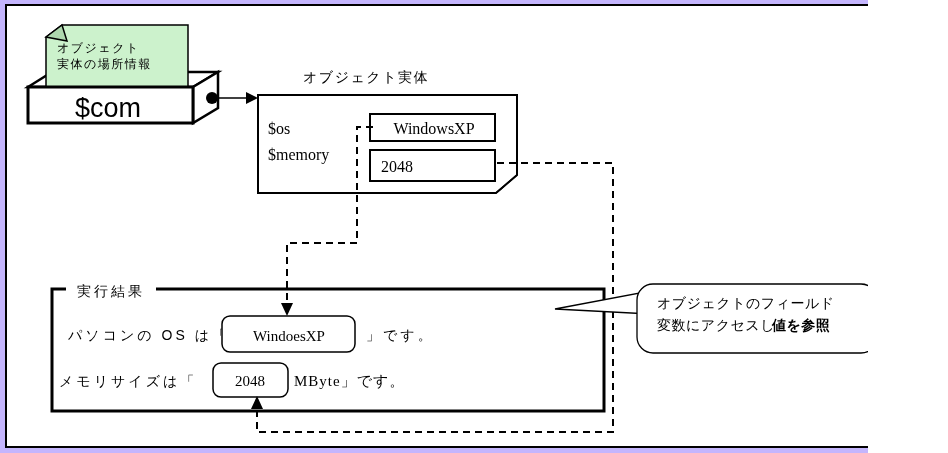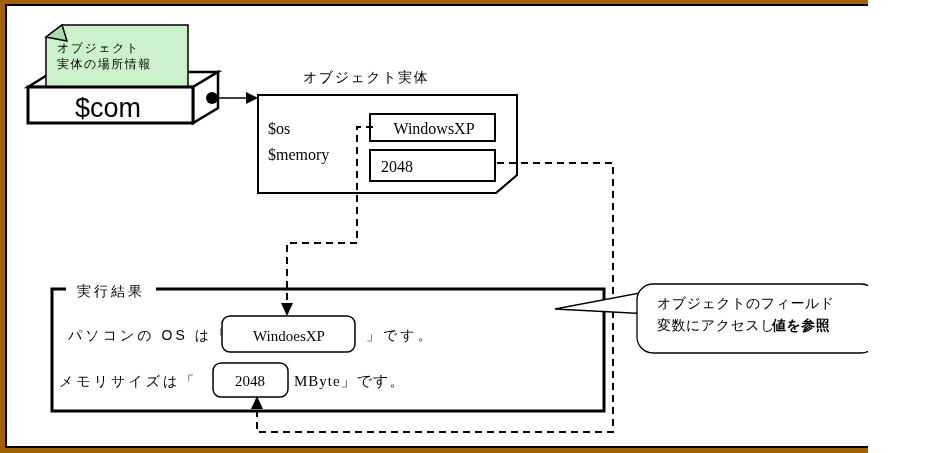--- a/index.html
+++ b/index.html
@@ -1,16 +1,16 @@
 <!DOCTYPE html>
 <html><head>
 <meta charset="utf-8">
 <style>
   html,body{margin:0;padding:0;background:#ffffff;}
-  .stage{position:relative;width:868px;height:453px;background:#a16207;overflow:hidden;
+  .stage{position:relative;width:868px;height:453px;background:#c4b5fd;overflow:hidden;
          font-family:"Liberation Sans",sans-serif;}
   svg{display:block;}
   text{fill:#000000;}
   .jp   {font-family:"Liberation Sans",sans-serif;}
   .serif{font-family:"Liberation Serif","DejaVu Serif",serif;}
 </style>
 </head>
 <body>
 
 <div class="stage">

